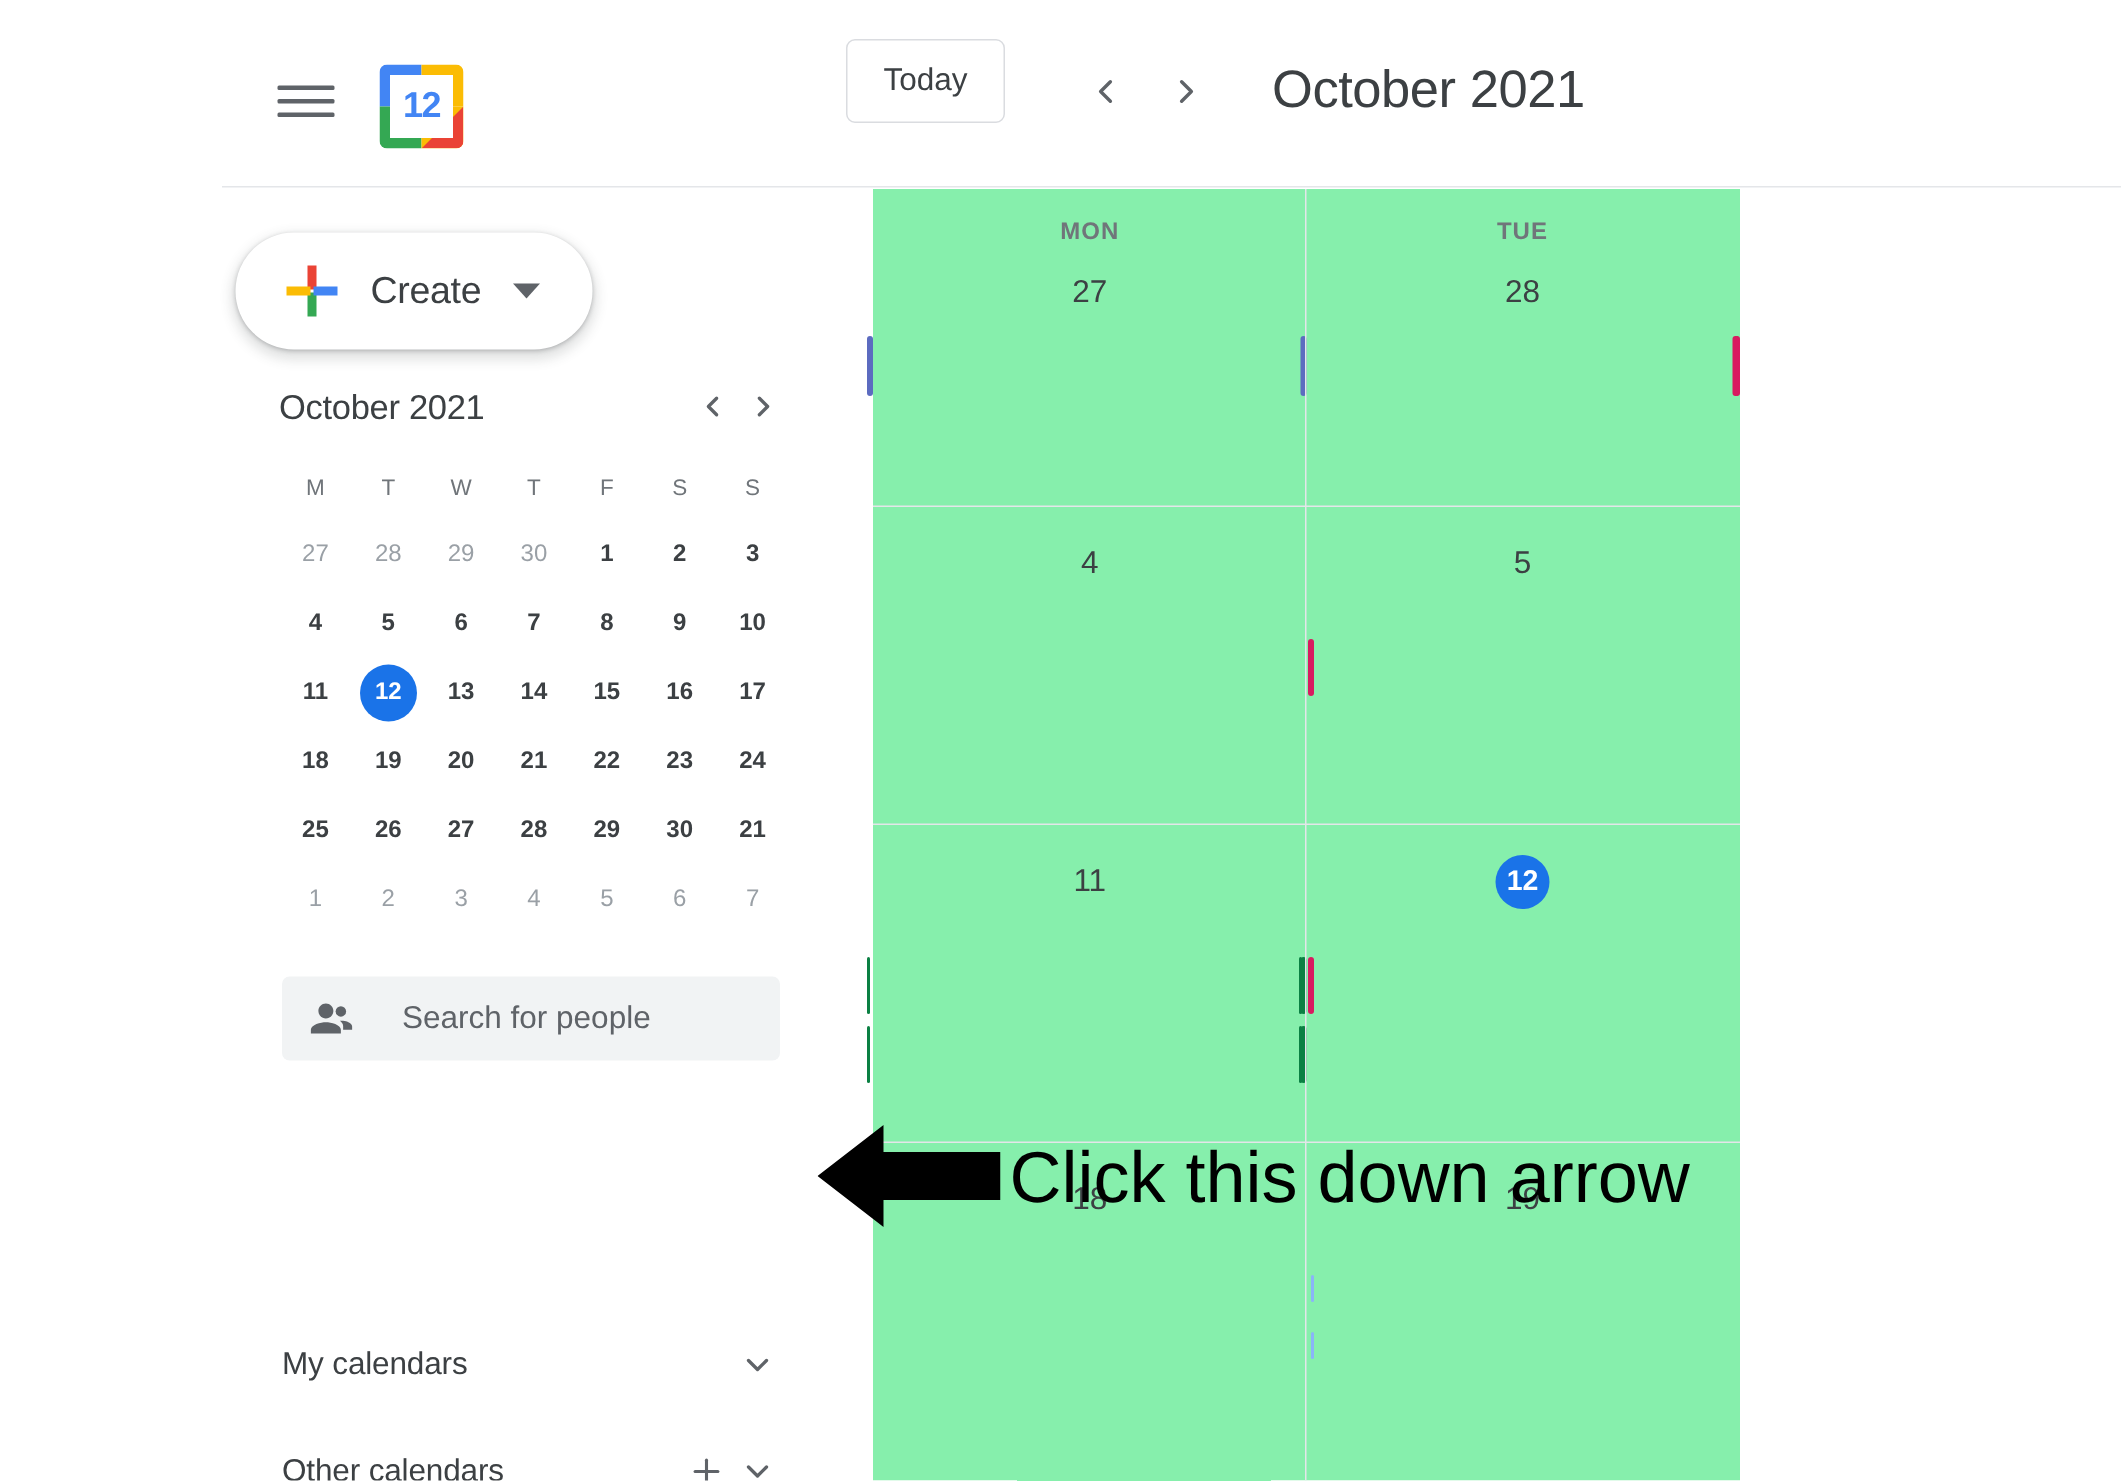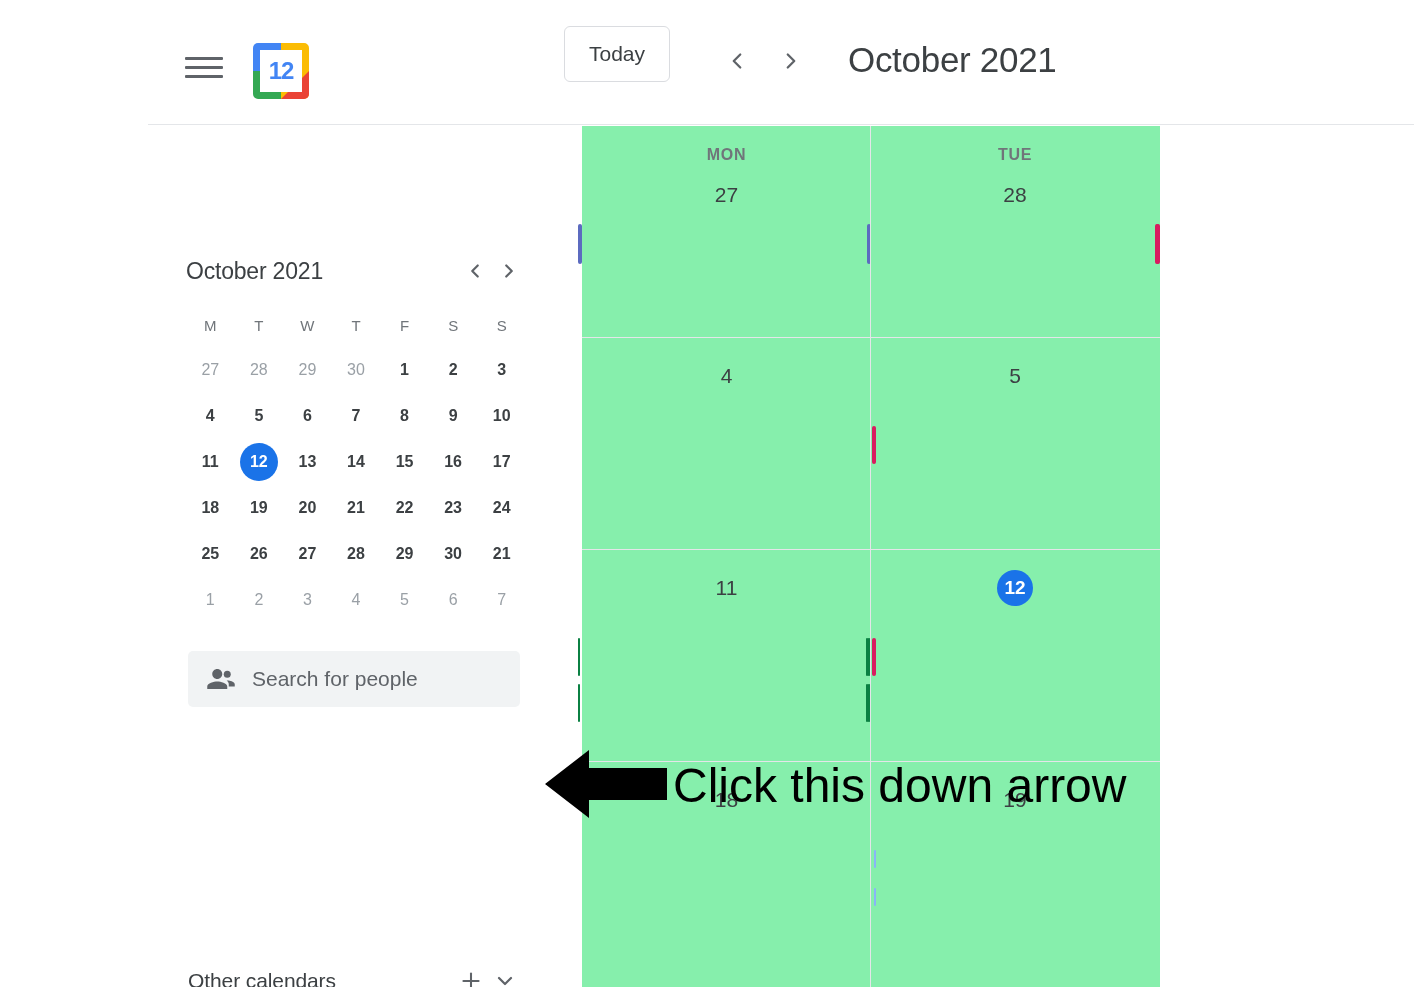--- a/index.html
+++ b/index.html
@@ -146,21 +146,21 @@
   .dcell.today span { background: #1a73e8; color: #ffffff; }
 
   
   #people-search {
     position: absolute; left: 40px; top: 525px;
     width: 332px; height: 56px;
     background: #f1f3f4; border-radius: 5px;
     display: flex; align-items: center; cursor: text;
   }
   #people-icon { margin-left: 18px; width: 30px; height: 30px; flex: none; color: #5f6368; }
-  #people-placeholder { margin-left: 16px; font-size: 21px; color: #5f6368; }
+  #people-placeholder { margin-left: 32px; font-size: 21px; color: #5f6368; }
 
   
   .cal-group {
     position: absolute; left: 40px; width: 334px; height: 44px;
     display: flex; align-items: center; cursor: pointer;
   }
   #group-my { top: 762px; }
   #group-other { top: 833px; }
   .cal-group .label { font-size: 21px; color: #3c4043; font-weight: 500; letter-spacing: -0.1px; }
   .cal-group .spacer { flex: 1; }
@@ -257,20 +257,30 @@
       <svg width="26" height="26" viewBox="0 0 24 24" fill="none" stroke="currentColor" stroke-width="2.1" stroke-linecap="round" stroke-linejoin="round">
           <polyline points="9 18 15 12 9 6"></polyline>
         </svg>
     </div>
 
     <div id="period-title">October 2021</div>
   </div>
 
   <div id="sidebar">
 
+    <div id="create-btn">
+      <div class="plus-icon">
+        <span class="pv-top"></span>
+        <span class="pv-bot"></span>
+        <span class="ph-left"></span>
+        <span class="ph-right"></span>
+      </div>
+      <div id="create-label">Create</div>
+      <div id="create-caret"></div>
+    </div>
 
     <div id="mini-cal">
       <div id="mini-head">
         <div id="mini-month">October 2021</div>
         <div class="spacer"></div>
         <div class="mini-nav">
           <svg width="22" height="22" viewBox="0 0 24 24" fill="none" stroke="currentColor" stroke-width="2.4" stroke-linecap="round" stroke-linejoin="round">
               <polyline points="15 18 9 12 15 6"></polyline>
             </svg>
         </div>
@@ -421,20 +431,29 @@
       <span id="people-icon">
         <svg width="30" height="30" viewBox="0 0 24 24" fill="currentColor">
           <path d="M9 12c2.2 0 4-1.8 4-4s-1.8-4-4-4-4 1.8-4 4 1.8 4 4 4zm0 2c-2.7 0-8 1.3-8 4v2h16v-2c0-2.7-5.3-4-8-4z"></path>
           <path d="M16.5 13.2c1 .8 1.7 1.8 1.7 2.8V18H23v-1.8c0-1.8-2.9-2.8-4.8-3-.6 0-1.2 0-1.7 0z"></path>
           <circle cx="17" cy="8.2" r="2.8"></circle>
         </svg>
       </span>
       <span id="people-placeholder">Search for people</span>
     </div>
 
+    <div class="cal-group" id="group-my">
+      <span class="label">My calendars</span>
+      <span class="spacer"></span>
+      <span class="grp-btn">
+        <svg width="24" height="24" viewBox="0 0 24 24" fill="none" stroke="currentColor" stroke-width="2.2" stroke-linecap="round" stroke-linejoin="round">
+            <polyline points="6 9 12 15 18 9"></polyline>
+          </svg>
+      </span>
+    </div>
 
     <div class="cal-group" id="group-other">
       <span class="label">Other calendars</span>
       <span class="spacer"></span>
       <span class="grp-btn">
         <svg width="26" height="26" viewBox="0 0 24 24" fill="none" stroke="currentColor" stroke-width="1.9" stroke-linecap="round">
             <line x1="12" y1="5" x2="12" y2="19"></line>
             <line x1="5" y1="12" x2="19" y2="12"></line>
           </svg>
       </span>

